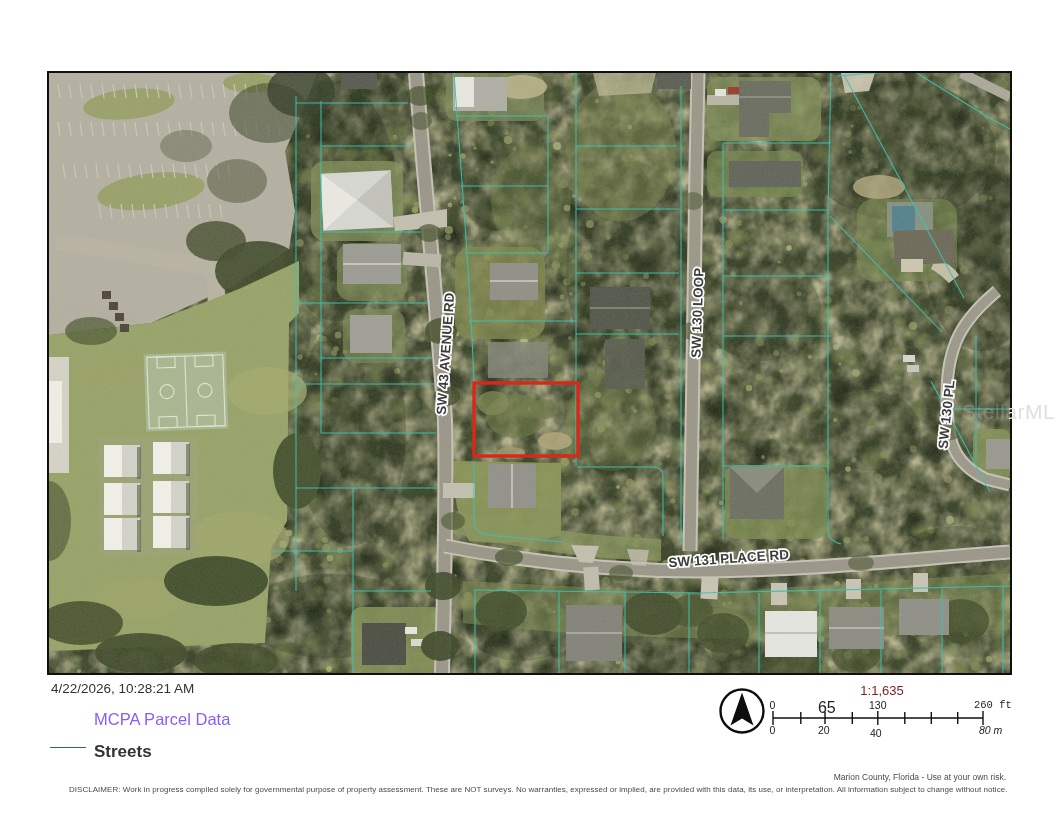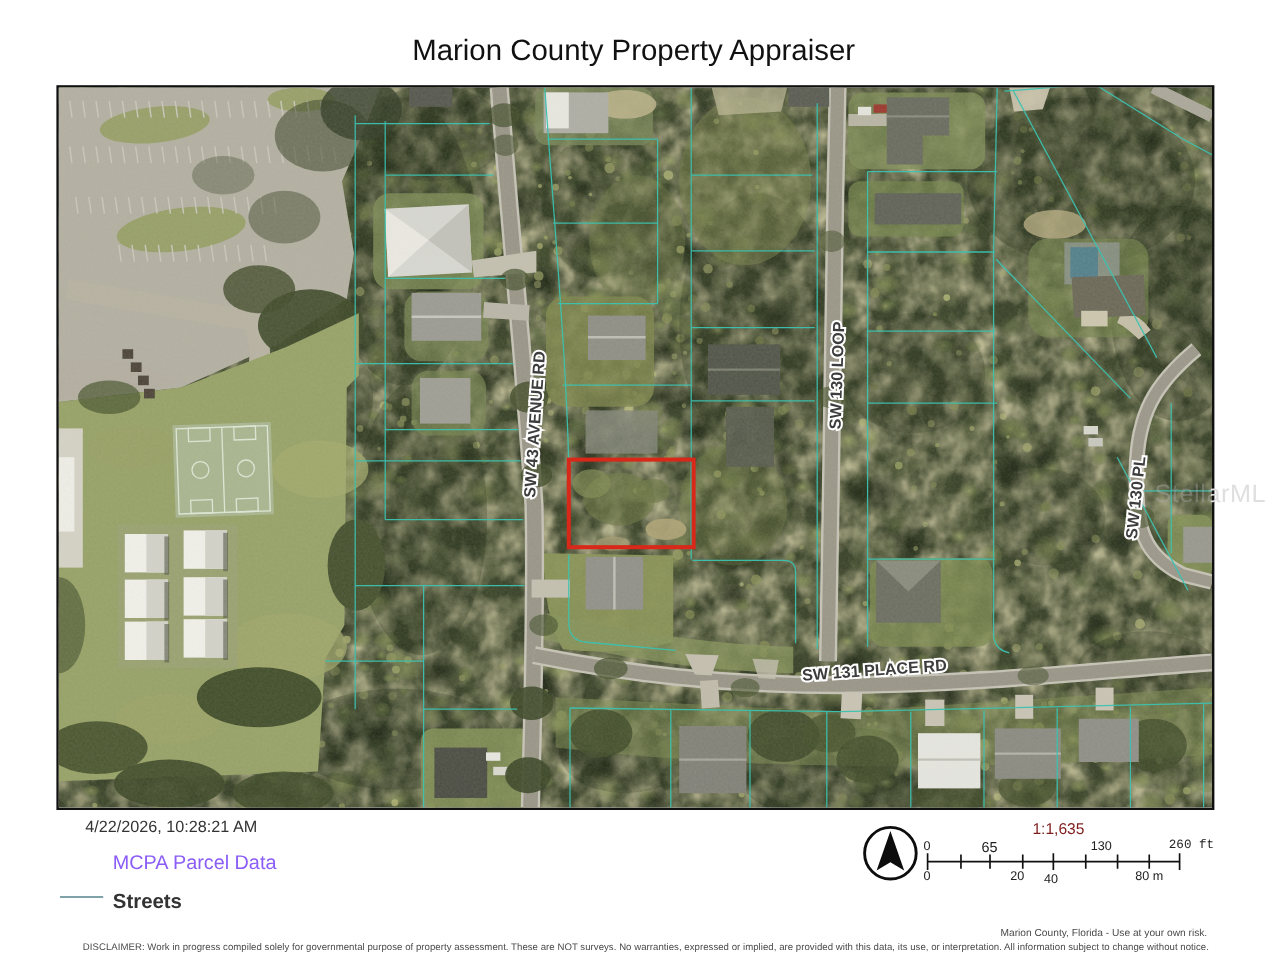--- a/index.html
+++ b/index.html
@@ -3,21 +3,20 @@
 <meta charset="utf-8">
 <style>
   html,body { margin:0; padding:0; background:#ffffff; width:1056px; height:816px;
     font-family:"Liberation Sans", sans-serif; }
   .abs { position:absolute; line-height:1; }
 </style>
 </head>
 <body>
 <div class="abs" style="left:0;top:0;width:1056px;height:816px;overflow:hidden;">
 
-<div class="abs" style="left:0;top:30.9px;width:1056px;text-align:center;font-size:24.5px;color:#111;">Marion County Property Appraiser</div>
 
 <div class="abs" style="left:47px;top:71px;width:961px;height:600px;border:2px solid #101010;">
 
 <svg width="961" height="600" viewBox="48 72 961 600" xmlns="http://www.w3.org/2000/svg">
 <defs>
   <radialGradient id="cHi">
             <stop offset="0%" stop-color="#7e8852" stop-opacity="0.85"></stop>
             <stop offset="70%" stop-color="#6f7a4a" stop-opacity="0.45"></stop>
             <stop offset="100%" stop-color="#5c6840" stop-opacity="0"></stop>
           </radialGradient>
@@ -1417,21 +1416,21 @@
 </div>
 
 <div class="abs" style="left:962px;top:400px;width:47px;overflow:hidden;">
       <div style="font-size:21px;line-height:1.1;color:rgba(175,175,175,0.38);letter-spacing:0.5px;">StellarMLS</div>
     </div>
 
 <div class="abs" style="left:1009px;top:400px;width:47px;overflow:hidden;">
       <div style="margin-left:-47px;font-size:21px;line-height:1.1;color:#dfdfdf;letter-spacing:0.5px;">StellarMLS</div>
     </div>
 
-<div class="abs" style="left:51px;top:682px;font-size:13.5px;color:#333;margin-left:20px;">4/22/2026, 10:28:21 AM</div>
+<div class="abs" style="left:51px;top:682px;font-size:13.5px;color:#333;">4/22/2026, 10:28:21 AM</div>
 
 <div class="abs" style="left:94px;top:711px;font-size:16.5px;color:#8b5cf6;">MCPA Parcel Data</div>
 
 <div class="abs" style="left:50px;top:747px;width:36px;height:0;border-top:1.6px solid #2b6770;"></div>
 
 <div class="abs" style="left:94px;top:743px;font-size:17px;color:#333;font-weight:bold;">Streets</div>
 
 <svg class="abs" style="left:718px;top:687px;" width="48" height="48" viewBox="0 0 48 48" xmlns="http://www.w3.org/2000/svg">
 <circle cx="24" cy="24" r="21.5" fill="#ffffff" stroke="#0d0d0d" stroke-width="2.4"></circle>
 <path d="M24 5.5 L35.5 38.5 L24 31.5 L12.5 38.5 Z" fill="#0d0d0d"></path>
@@ -1448,26 +1447,26 @@
 <line x1="92.3" y1="18" x2="92.3" y2="30"></line>
 <line x1="117.8" y1="17" x2="117.8" y2="31"></line>
 <line x1="144.8" y1="18" x2="144.8" y2="30"></line>
 <line x1="171.3" y1="18" x2="171.3" y2="30"></line>
 <line x1="197.7" y1="18" x2="197.7" y2="30"></line>
 <line x1="223" y1="17" x2="223" y2="31"></line>
 </g>
 </svg>
 
 <div class="abs" style="left:769.5px;top:699.8px;font-size:10.5px;color:#222;">0</div>
-<div class="abs" style="left:817.9px;top:699.8px;font-size:12px;color:#222;">65</div>
-<div class="abs" style="left:869px;top:699.8px;font-size:10.5px;color:#222;margin-left:40px;">130</div>
+<div class="abs" style="left:817.9px;top:699.8px;font-size:16px;color:#222;">65</div>
+<div class="abs" style="left:869px;top:699.8px;font-size:10.5px;color:#222;">130</div>
 <div class="abs" style="left:974px;top:699.8px;font-size:10.5px;color:#222;font-family:Liberation Mono, monospace;">260 ft</div>
 
 <div class="abs" style="left:769.5px;top:725px;font-size:10.5px;color:#222;">0</div>
-<div class="abs" style="left:817.9px;top:725px;font-size:10.5px;color:#222;margin-left:24px;">20</div>
+<div class="abs" style="left:817.9px;top:725px;font-size:10.5px;color:#222;">20</div>
 <div class="abs" style="left:870px;top:728px;font-size:10.5px;color:#222;">40</div>
-<div class="abs" style="left:946px;top:725px;font-size:10.5px;color:#222;">80 m</div>
+<div class="abs" style="left:979px;top:725px;font-size:10.5px;color:#222;font-style:italic;">80 m</div>
 
 <div class="abs" style="left:0px;top:773px;width:1006px;text-align:right;font-size:8.5px;color:#4a4a4a;">Marion County, Florida - Use at your own risk.</div>
 
 <div class="abs" style="left:69px;top:786px;font-size:8px;letter-spacing:0.035px;color:#4a4a4a;white-space:nowrap;">DISCLAIMER: Work in progress compiled solely for governmental purpose of property assessment. These are NOT surveys. No warranties, expressed or implied, are provided with this data, its use, or interpretation. All information subject to change without notice.</div>
 
 </div>
 
 </body></html>

